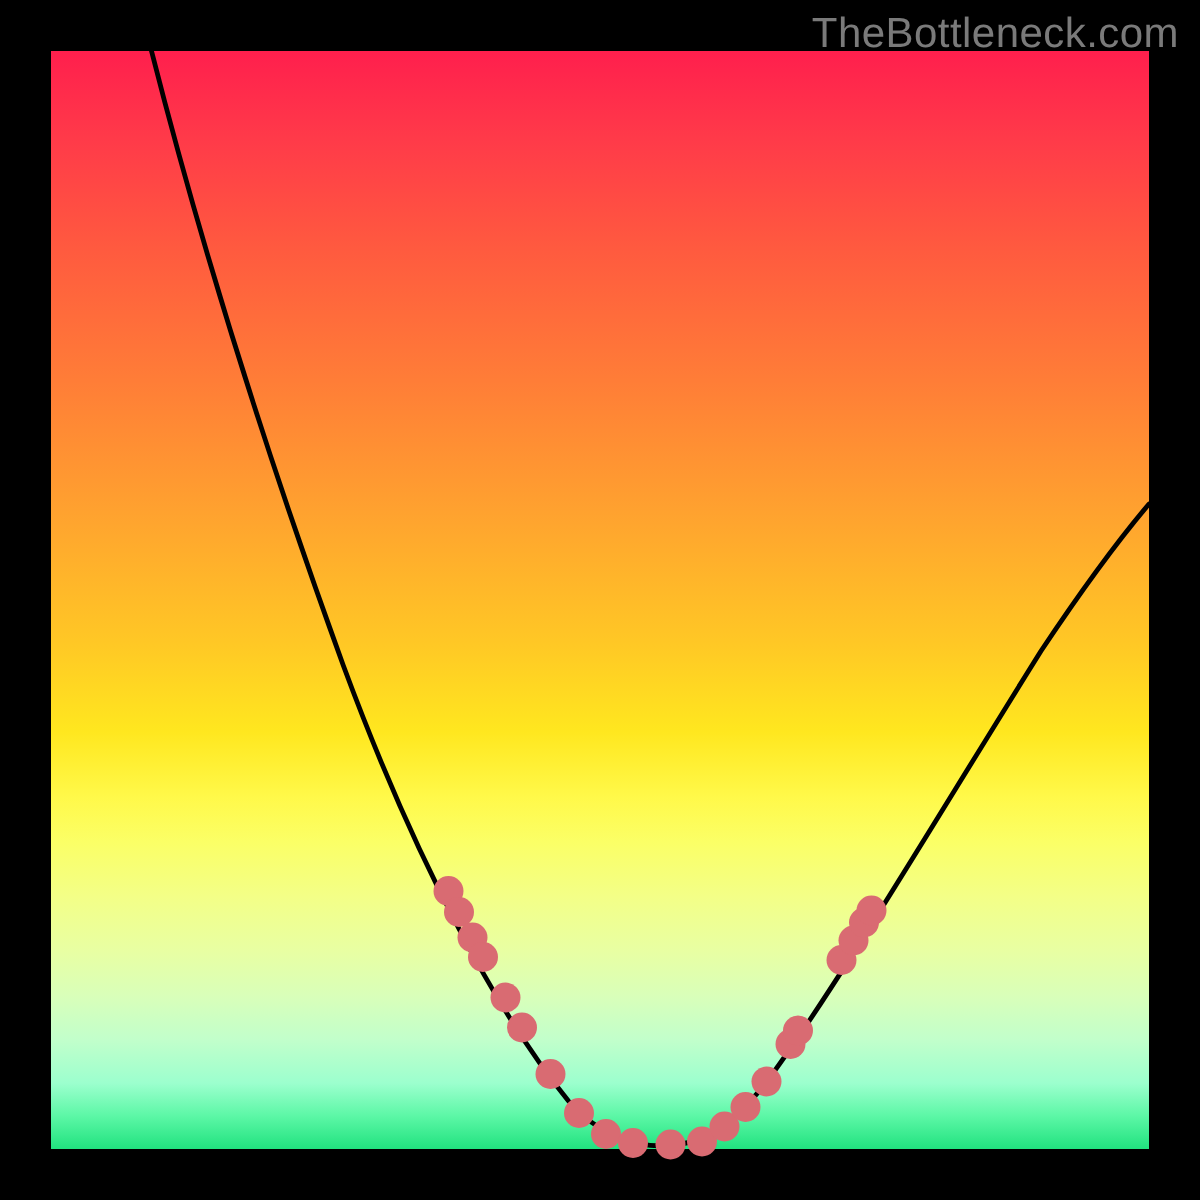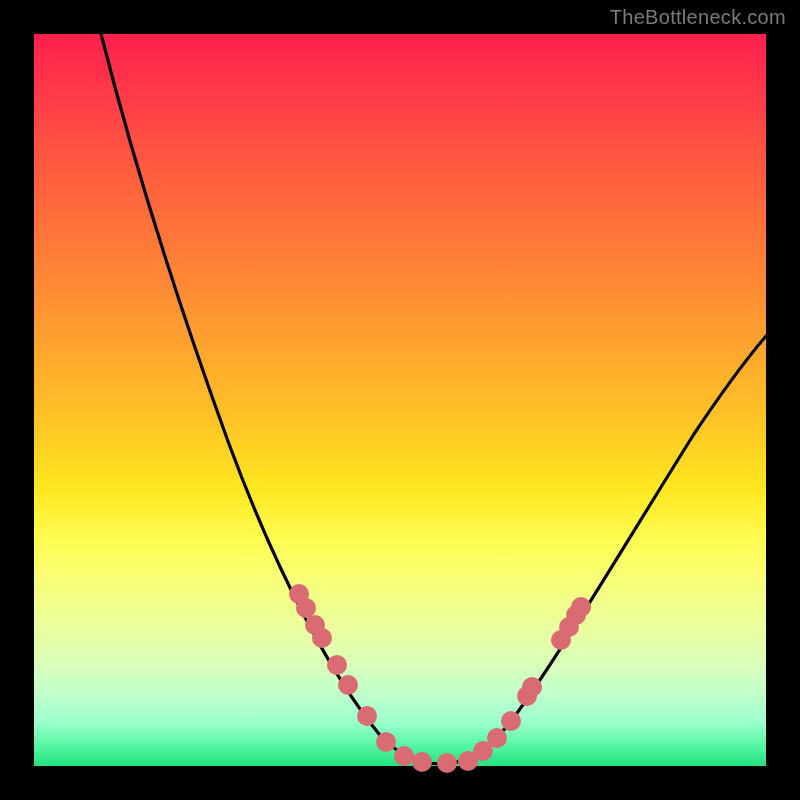--- a/index.html
+++ b/index.html
@@ -48,21 +48,21 @@
     top: 34px;
     width: 732px;
     height: 732px;
     overflow: visible;
   }
   .watermark {
     position: absolute;
     top: 6px;
     right: 14px;
     color: #7a7a7a;
-    font-size: 20px;
+    font-size: 28px;
     font-weight: 500;
     letter-spacing: 0.3px;
   }
 </style>
 </head>
 <body>
 
 <div class="frame">
   <div class="plot-area"></div>
 

